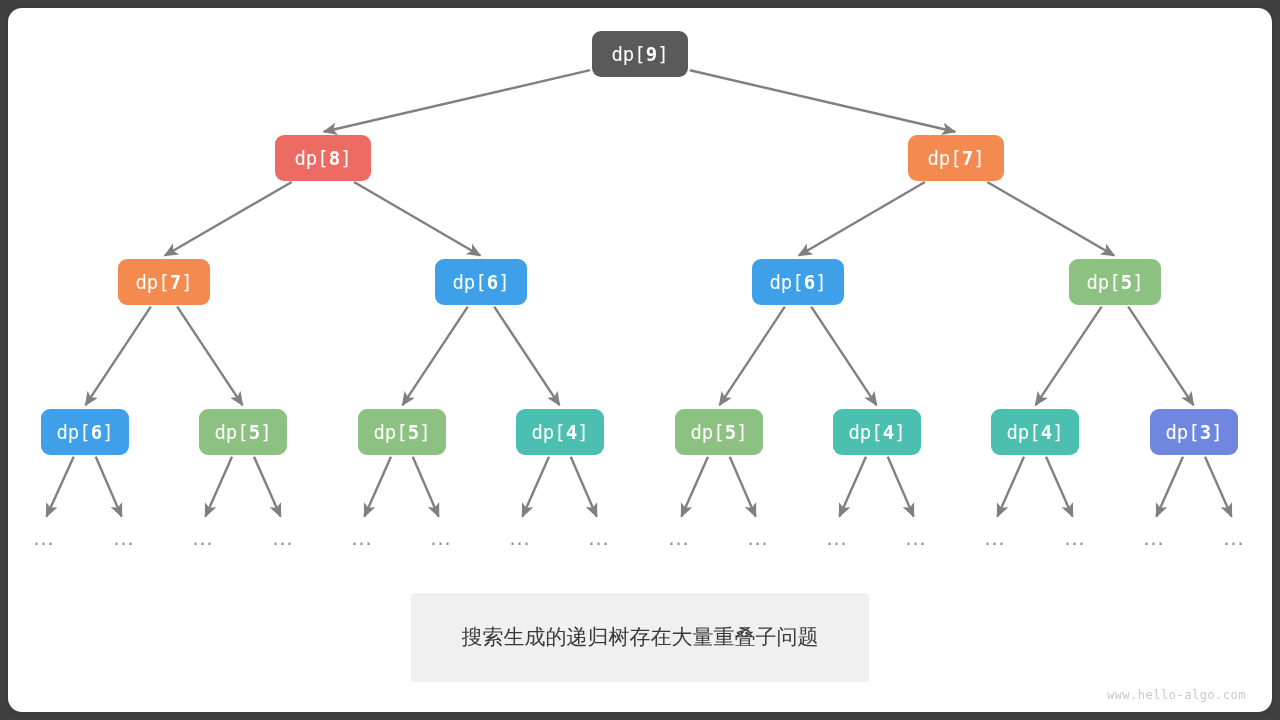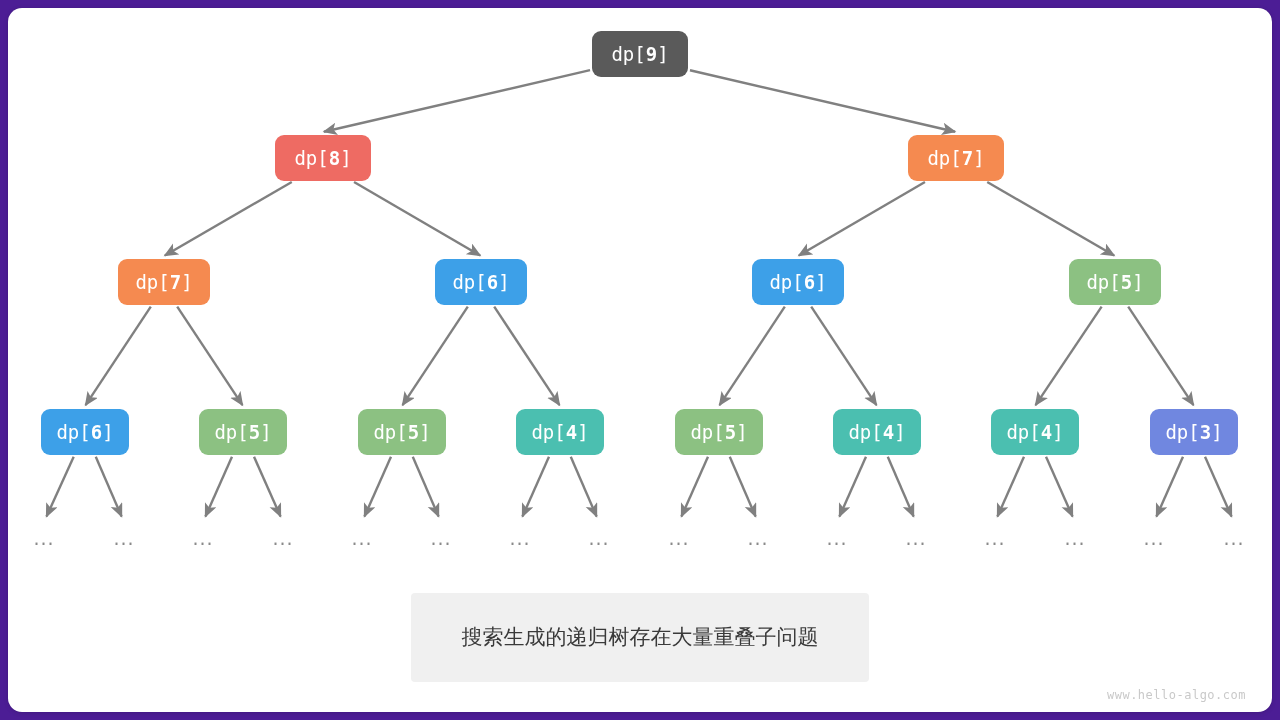--- a/index.html
+++ b/index.html
@@ -10,21 +10,21 @@
     width: 1280px;
     height: 720px;
     background: #ffffff;
     font-family: "DejaVu Sans", sans-serif;
     overflow: hidden;
   }
   #canvas {
     position: relative;
     width: 1280px;
     height: 720px;
-    background: #4c1d95;
+    background: #404040;
   }
   #card {
     position: absolute;
     left: 8px;
     top: 8px;
     width: 1264px;
     height: 704px;
     background: #ffffff;
     border-radius: 14px;
     box-shadow: 0 1px 5px rgba(0,0,0,0.13), 0 0 1px rgba(0,0,0,0.10);

